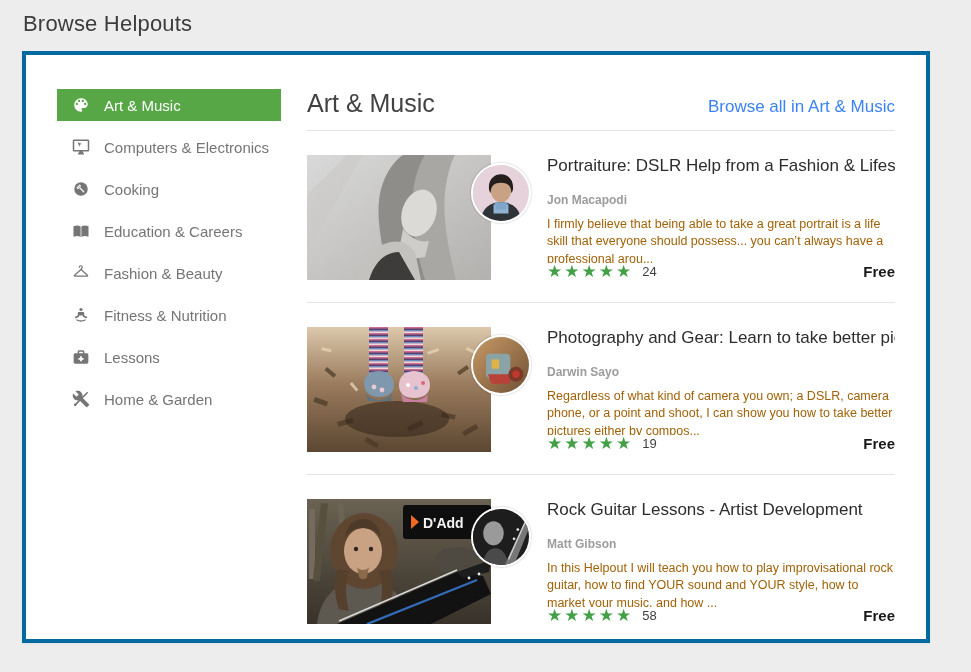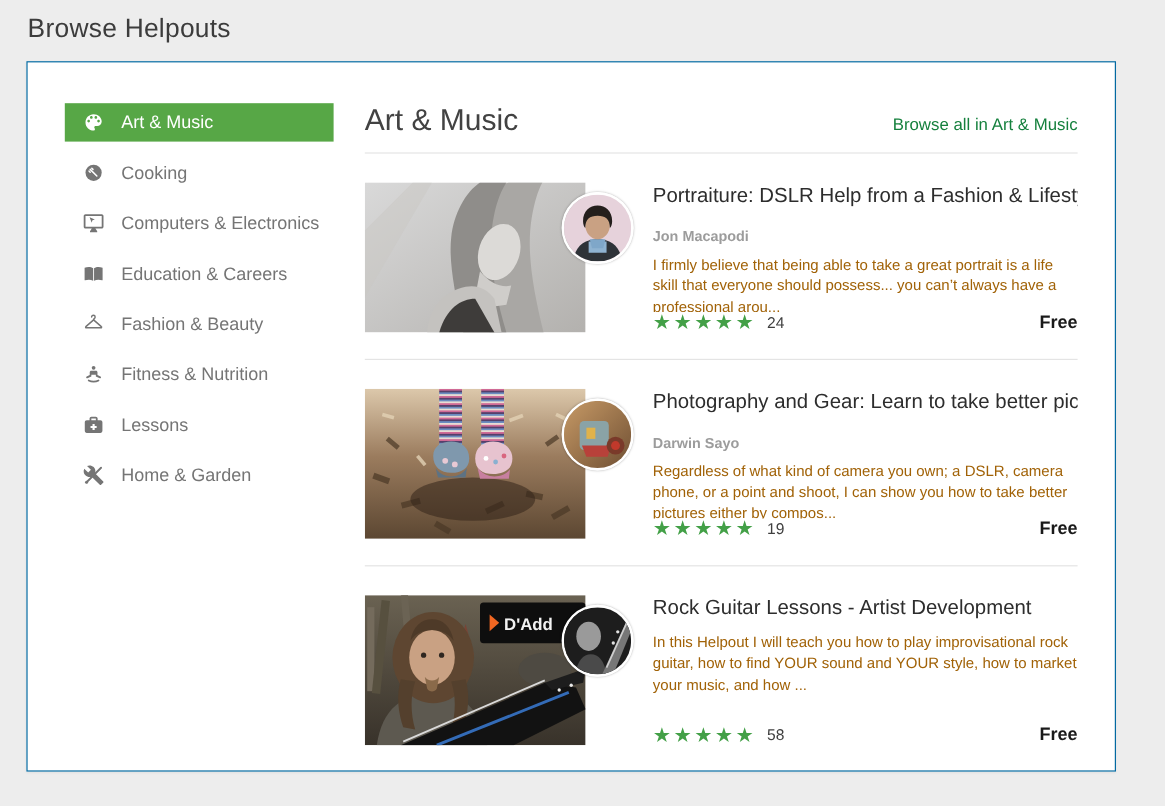--- a/index.html
+++ b/index.html
@@ -3,37 +3,37 @@
 <meta charset="utf-8">
 <style>
   * { margin:0; padding:0; box-sizing:border-box; }
   html,body { width:971px; height:672px; background:#ededed;
     font-family:"Liberation Sans","DejaVu Sans",sans-serif; overflow:hidden; }
 
   .page-header { padding:11px 0 0 23px; height:51px; }
   .page-title { font-size:22px; font-weight:300; color:#3c3c3c; letter-spacing:.2px; }
 
   .card { margin-left:22px; width:908px; height:592px; background:#fff;
-    border:1px solid #0369a1; box-shadow:0 1px 2px rgba(0,0,0,.05);
+    border:4px solid #0369a1; box-shadow:0 1px 2px rgba(0,0,0,.05);
     display:flex; padding:34px 31px 0 31px; }
 
   
   .sidebar { width:224px; flex:0 0 224px; }
   .side-item { height:32px; margin-bottom:10px; display:flex; align-items:center;
     padding-left:15px; font-size:15px; color:#757575; cursor:pointer; }
   .side-item .icn { width:18px; height:18px; margin-right:14px; flex:0 0 18px; }
   .side-item svg { width:18px; height:18px; display:block; }
   .side-item.selected { background:#57a746; color:#fff; }
 
   
   .main { flex:1; margin-left:26px; min-width:0; }
   .main-header { display:flex; align-items:baseline; justify-content:space-between;
     padding-bottom:12px; border-bottom:1px solid #e4e4e4; }
   .section-heading { font-size:25px; font-weight:300; color:#424242; }
-  .browse-all { font-size:14px; color:#15803d; text-decoration:none; cursor:pointer; }
+  .browse-all { font-size:17px; color:#3b82f6; text-decoration:none; cursor:pointer; }
 
   .listing-row { display:flex; padding:24px 0 22px 0; }
   .listing-row + .listing-row { border-top:1px solid #e4e4e4; }
 
   .thumb-wrap { position:relative; width:226px; flex:0 0 226px; height:119px; margin-right:14px; }
   .thumb { width:184px; height:125px; display:block; cursor:pointer; }
   .avatar { position:absolute; top:8px; left:164px; width:60px; height:60px;
     border-radius:50%; overflow:hidden; border:2px solid #fff;
     box-shadow:0 0 2px rgba(0,0,0,.35); cursor:pointer; }
   .avatar svg { width:100%; height:100%; display:block; }
@@ -68,39 +68,39 @@
         <svg viewBox="0 0 24 24" fill="currentColor">
             <path d="M12 3c-4.97 0-9 4.03-9 9s4.03 9 9 9c.83 0 1.5-.67 1.5-1.5 0-.39-.15-.74-.39-1.01-.23-.26-.38-.61-.38-.99 0-.83.67-1.5 1.5-1.5H16c2.76 0 5-2.24 5-5 0-4.42-4.03-8-9-8zm-5.5 9c-.83 0-1.5-.67-1.5-1.5S5.67 9 6.5 9 8 9.67 8 10.5 7.33 12 6.5 12zm3-4C8.67 8 8 7.33 8 6.5S8.67 5 9.5 5s1.5.67 1.5 1.5S10.33 8 9.5 8zm5 0c-.83 0-1.5-.67-1.5-1.5S13.67 5 14.5 5s1.5.67 1.5 1.5S15.33 8 14.5 8zm3 4c-.83 0-1.5-.67-1.5-1.5S16.67 9 17.5 9s1.5.67 1.5 1.5-.67 1.5-1.5 1.5z"></path>
           </svg>
       </span>
       <span>Art &amp; Music</span>
     </div>
 
     <div class="side-item">
       <span class="icn">
         <svg viewBox="0 0 24 24" fill="currentColor">
+            <path d="M21 2H3c-1.1 0-2 .9-2 2v12c0 1.1.9 2 2 2h7l-2 3v1h8v-1l-2-3h7c1.1 0 2-.9 2-2V4c0-1.1-.9-2-2-2zm0 14H3V4h18v12z"></path>
+            <path d="M7.5 5.5l2.4 6 .8-2.7 2.7-.8z"></path>
+          </svg>
+      </span>
+      <span>Computers &amp; Electronics</span>
+    </div>
+
+    <div class="side-item">
+      <span class="icn">
+        <svg viewBox="0 0 24 24" fill="currentColor">
             <circle cx="12" cy="12" r="9"></circle>
             <g stroke="#fff" stroke-width="1.7" stroke-linecap="round" fill="none">
               <path d="M8.2 8.2l7.4 7.4"></path>
               <path d="M10 6.9l1.3 1.3"></path>
               <path d="M6.9 10l1.3 1.3"></path>
             </g>
           </svg>
       </span>
       <span>Cooking</span>
-    </div>
-
-    <div class="side-item">
-      <span class="icn">
-        <svg viewBox="0 0 24 24" fill="currentColor">
-            <path d="M21 2H3c-1.1 0-2 .9-2 2v12c0 1.1.9 2 2 2h7l-2 3v1h8v-1l-2-3h7c1.1 0 2-.9 2-2V4c0-1.1-.9-2-2-2zm0 14H3V4h18v12z"></path>
-            <path d="M7.5 5.5l2.4 6 .8-2.7 2.7-.8z"></path>
-          </svg>
-      </span>
-      <span>Computers &amp; Electronics</span>
     </div>
 
     <div class="side-item">
       <span class="icn">
         <svg viewBox="0 0 24 24" fill="currentColor">
             <path d="M2 5.6v13.5c0 .3.3.5.6.4 1.3-.5 2.7-.8 4.1-.8 1.6 0 3.4.4 4.8 1.2V6c-1.4-.9-3.2-1.3-4.8-1.3-1.6 0-3.2.3-4.7.9zM22 5.6v13.5c0 .3-.3.5-.6.4-1.3-.5-2.7-.8-4.1-.8-1.6 0-3.4.4-4.8 1.2V6c1.4-.9 3.2-1.3 4.8-1.3 1.6 0 3.2.3 4.7.9z"></path>
           </svg>
       </span>
       <span>Education &amp; Careers</span>
     </div>
@@ -313,20 +313,21 @@
             <path d="M10 60c2-12 7-18 14-18s12 6 14 18z" fill="#4a4a4a"></path>
             <path d="M34 60L56 12l6 4-18 44z" fill="#777"></path>
             <path d="M38 54l18-40" stroke="#cfcfcf" stroke-width="1.5" fill="none"></path>
             <circle cx="48" cy="22" r="1.5" fill="#e0e0e0"></circle>
               <circle cx="44" cy="32" r="1.5" fill="#e0e0e0"></circle>
           </svg>
         </div>
       </div>
       <div class="listing-body">
         <div class="listing-title">Rock Guitar Lessons - Artist Development</div>
+        <div class="listing-author">Matt Gibson</div>
         <div class="listing-desc">In this Helpout I will teach you how to play improvisational rock guitar, how to find YOUR sound and YOUR style, how to market your music, and how ...</div>
         <div class="rating-row">
           <span class="stars">★★★★★</span>
           <span class="rating-count">58</span>
           <span class="price">Free</span>
         </div>
       </div>
     </div>
 
   </div>

